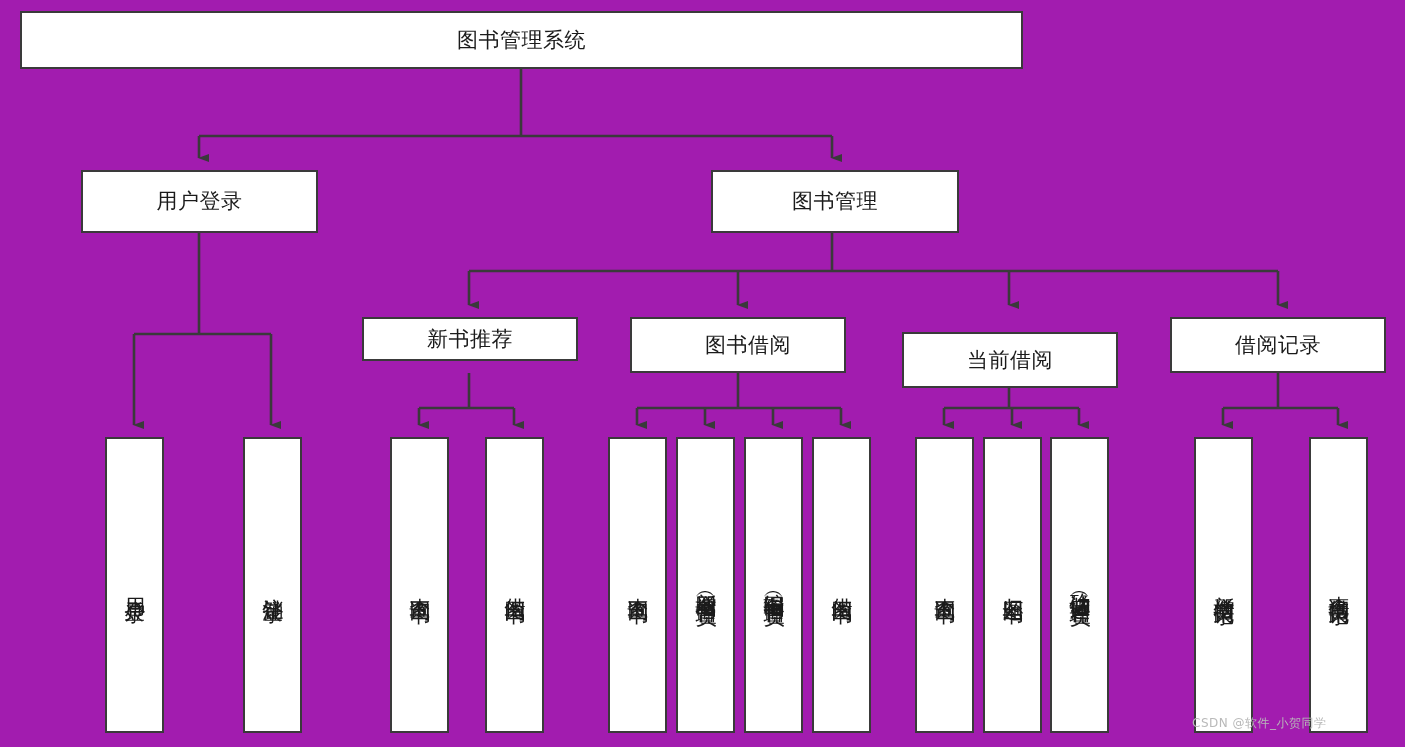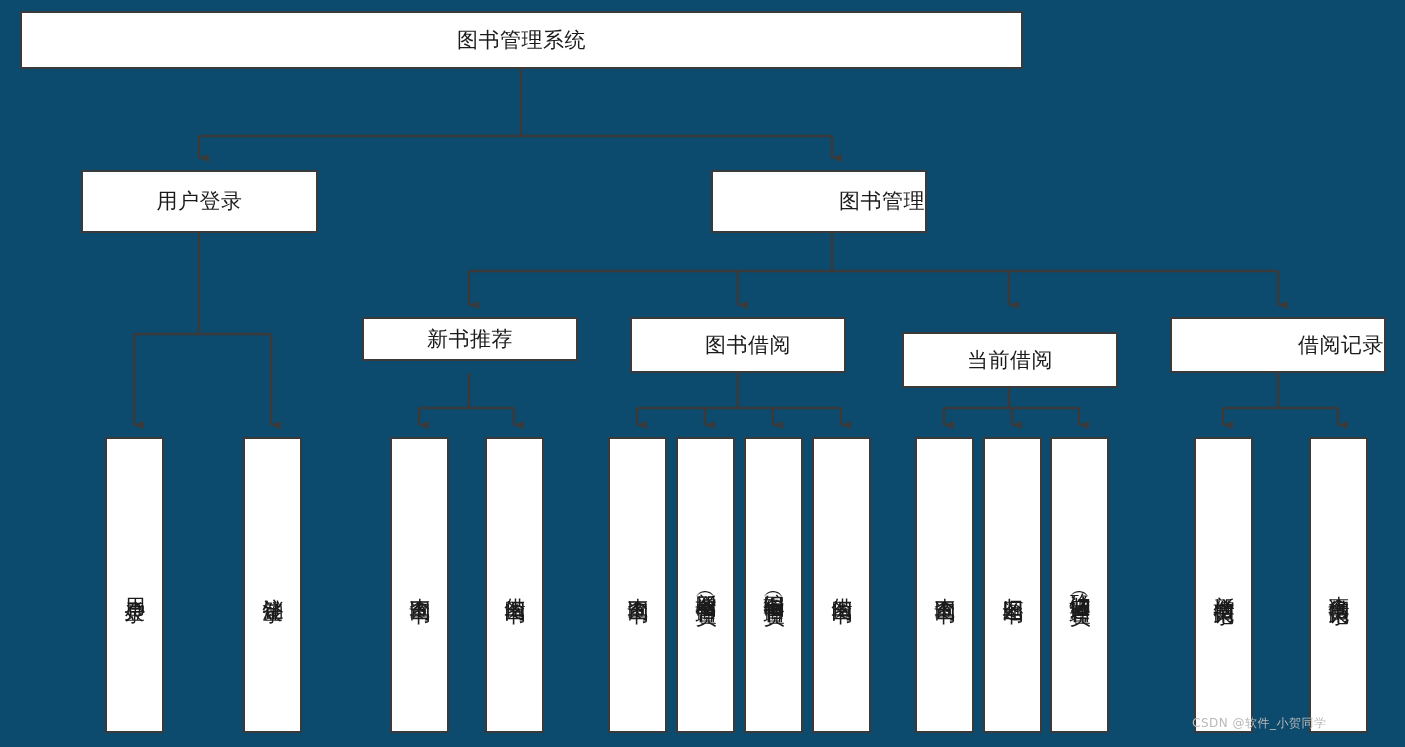--- a/index.html
+++ b/index.html
@@ -8,21 +8,21 @@
     padding: 0;
     background: #ffffff;
   }
   body {
     font-family: "DejaVu Sans", "Liberation Sans", sans-serif;
   }
   #diagram-root {
     position: relative;
     width: 1405px;
     height: 747px;
-    background: #0c4a6e;
+    background: #a21caf;
     overflow: hidden;
   }
   #edges-layer {
     position: absolute;
     left: 0;
     top: 0;
     width: 1405px;
     height: 747px;
     pointer-events: none;
   }
@@ -119,37 +119,37 @@
   </svg>
 
   <div class="node" style="left:20px; top:11px; width:1003px; height:58px;">
     <span class="node-label">图书管理系统</span>
   </div>
 
   <div class="node" style="left:81px; top:170px; width:237px; height:63px;">
     <span class="node-label">用户登录</span>
   </div>
 
-  <div class="node" style="left:711px; top:170px; width:216px; height:63px;justify-content:flex-end;">
+  <div class="node" style="left:711px; top:170px; width:248px; height:63px;">
     <span class="node-label">图书管理</span>
   </div>
 
   <div class="node" style="left:362px; top:317px; width:216px; height:44px;">
     <span class="node-label">新书推荐</span>
   </div>
 
   <div class="node" style="left:630px; top:317px; width:216px; height:56px;padding-left:20px;">
     <span class="node-label">图书借阅</span>
   </div>
 
   <div class="node" style="left:902px; top:332px; width:216px; height:56px;">
     <span class="node-label">当前借阅</span>
   </div>
 
-  <div class="node" style="left:1170px; top:317px; width:216px; height:56px;justify-content:flex-end;">
+  <div class="node" style="left:1170px; top:317px; width:216px; height:56px;">
     <span class="node-label">借阅记录</span>
   </div>
 
   <div class="node vertical" style="left:105px; top:437px; width:59px; height:296px;">
     <span class="node-label">用户登录</span>
   </div>
 
   <div class="node vertical" style="left:243px; top:437px; width:59px; height:296px;">
     <span class="node-label">注销登录</span>
   </div>

